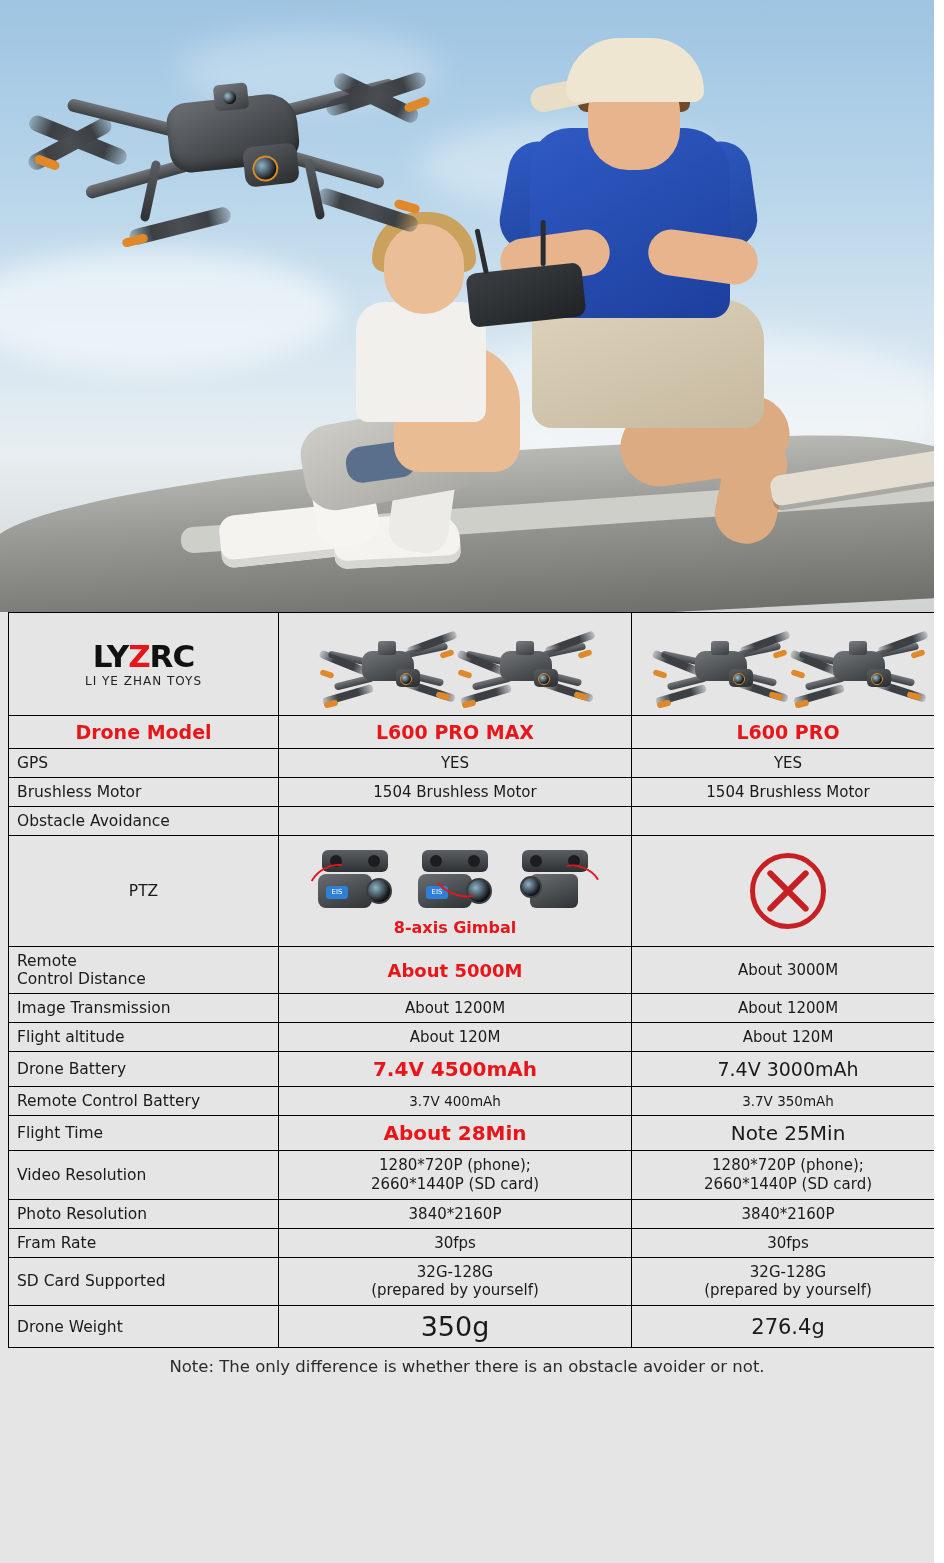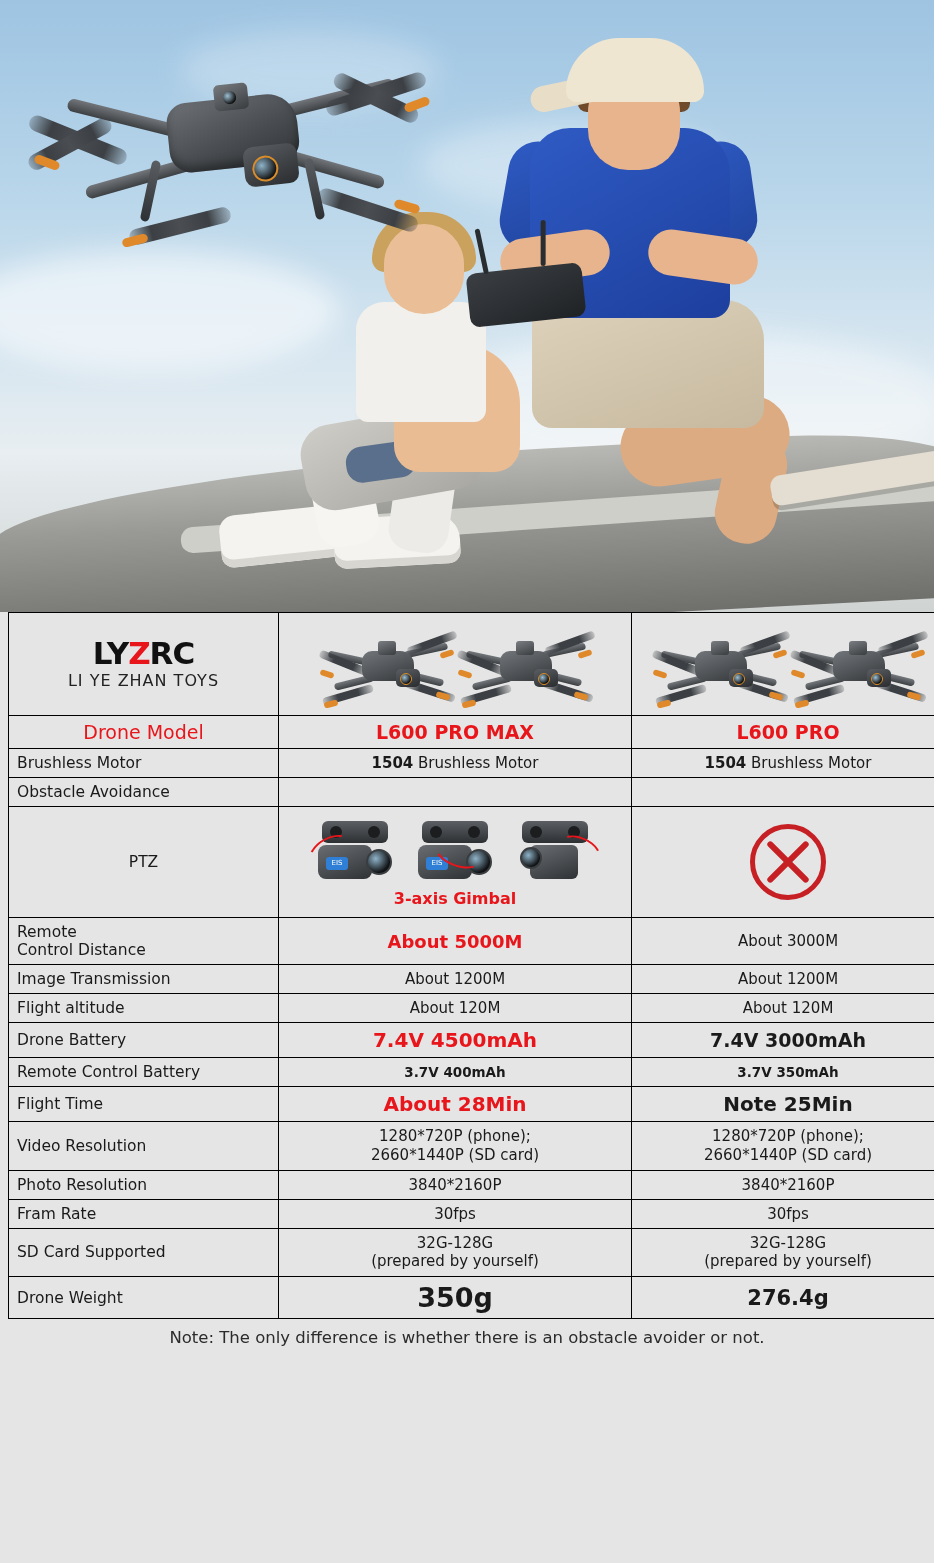--- a/index.html
+++ b/index.html
@@ -215,35 +215,35 @@
     padding: 5px 8px;
     vertical-align: middle;
   }
   col.c-label { width: 270px; }
   col.c-max   { width: 353px; }
   col.c-pro   { width: 313px; }
 
   .label-cell { text-align: left; font-size: 15.5px; padding-left: 10px; }
   .val { text-align: center; }
   .red { color: #e8151b; font-weight: bold; }
-  .bold { font-weight: bold; }
+  .bold { font-weight: normal; }
   .small { font-size: 13.5px; margin-left: 34px; }
 
   .logo-cell { text-align: center; padding: 6px 0 2px; }
   .logo {
     font-family: "DejaVu Sans", sans-serif;
     font-weight: bold; font-size: 31px; letter-spacing: -1px;
     line-height: 1;
   }
   .logo .l-ly { color:#111; }
   .logo .l-z  { color:#e8151b; }
   .logo .l-rc { color:#111; }
-  .logo-sub { font-size: 16px; letter-spacing: 1px; color:#222; margin-top:2px; }
+  .logo-sub { font-size: 12px; letter-spacing: 1px; color:#222; margin-top:2px; }
   .model-name { font-size: 19px; font-weight: bold; color:#e8151b; text-align:center;}
-  .model-title { font-size: 19px; font-weight: normal; color:#e8151b; text-align:center;}
+  .model-title { font-size: 19px; font-weight: bold; color:#e8151b; text-align:center;}
 
   
   .drone-row { display:flex; justify-content:center; align-items:center; gap: 10px; height: 92px;}
   .mini { position: relative; width: 128px; height: 86px; }
   .mini .mb {
     position:absolute; left: 40px; top: 30px; width: 52px; height: 30px;
     background: linear-gradient(160deg,#72767a,#35383b); border-radius: 10px 14px 10px 10px;
   }
   .mini .mc {
     position:absolute; left: 74px; top: 48px; width: 24px; height: 18px;
@@ -496,20 +496,25 @@
             </div>
           </td>
         </tr>
 
         <tr>
           <td class="model-title">Drone Model</td>
           <td class="model-name">L600 PRO MAX</td>
           <td class="model-name">L600 PRO</td>
         </tr>
 
+        <tr>
+          <td class="label-cell">GPS</td>
+          <td class="val">YES</td>
+          <td class="val">YES</td>
+        </tr>
 
         <tr>
           <td class="label-cell">Brushless Motor</td>
           <td class="val">
             <span class="bold">1504</span><span> Brushless Motor</span>
           </td>
           <td class="val">
             <span class="bold">1504</span><span> Brushless Motor</span>
           </td>
         </tr>
@@ -539,21 +544,21 @@
                     <div class="glens"></div>
                   <div class="arrow-c arc-m"></div>
                 </div>
                 <div class="gim side">
                   <div class="gtop"></div>
                     <div class="gbody"></div>
                     <div class="glens"></div>
                   <div class="arrow-c arc-r"></div>
                 </div>
               </div>
-              <div class="gimbal-label">3-axis Gimbal</div>
+              <div class="gimbal-label">8-axis Gimbal</div>
             </div>
           </td>
           <td>
             <div class="cross-wrap">
               <div class="cross"></div>
             </div>
           </td>
         </tr>
 
         <tr>

